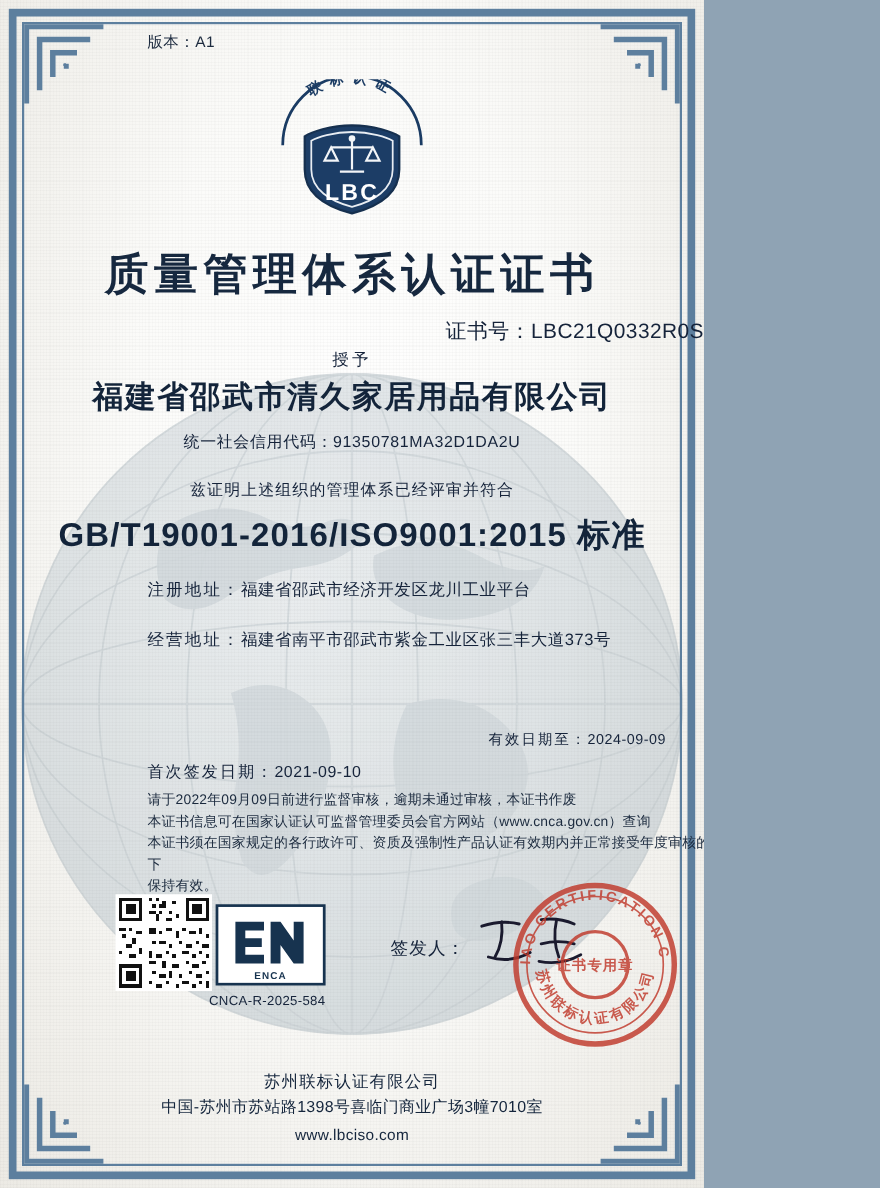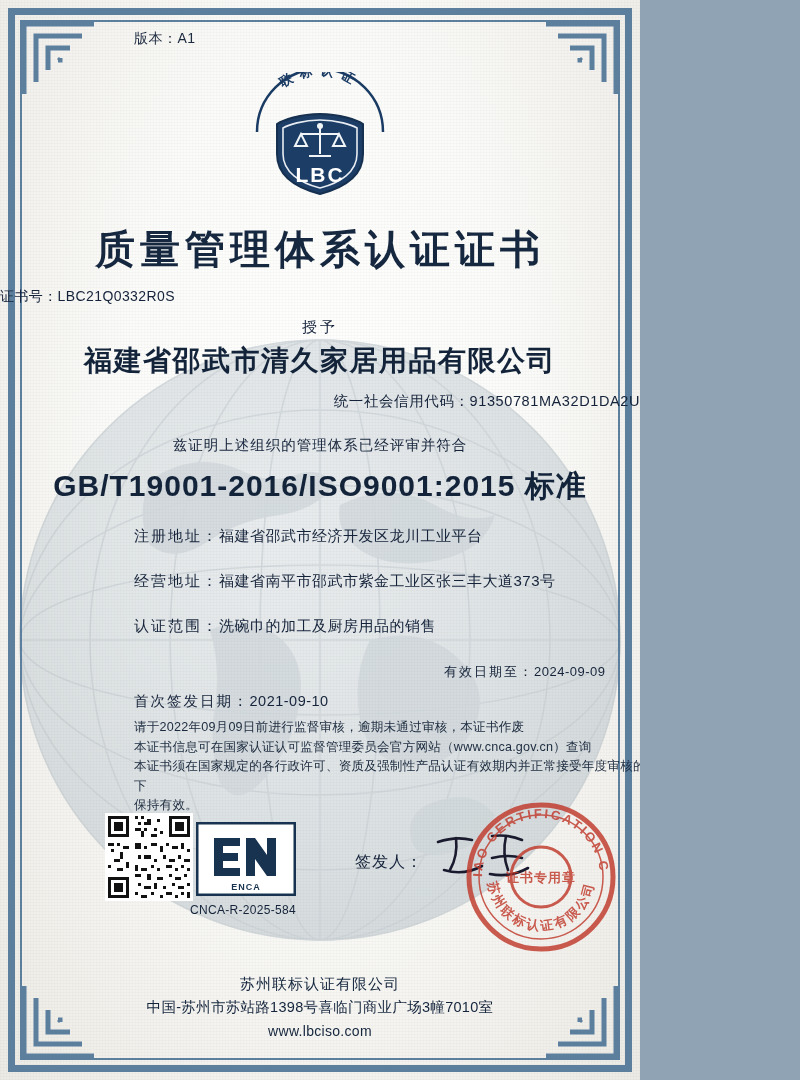--- a/index.html
+++ b/index.html
@@ -56,31 +56,31 @@
   }
 
   
   .emblem{position:absolute;left:50%;top:72px;transform:translateX(-50%);width:150px;height:125px;}
 
   .title{
     position:absolute;left:0;right:0;top:222px;text-align:center;
     font-size:40px;font-weight:700;letter-spacing:5px;color:#16283f;
   }
   .certno{
-    position:absolute;left:0;right:0;top:288px;text-align:left;font-size:14px;letter-spacing:.4px;
+    position:absolute;left:0;right:0;top:288px;text-align:right;font-size:19px;letter-spacing:.4px;
   }
   .award{
     position:absolute;left:0;right:0;top:318px;text-align:center;font-size:15px;letter-spacing:3px;
   }
   .company{
     position:absolute;left:0;right:0;top:342px;text-align:center;
     font-size:28px;font-weight:700;letter-spacing:1.5px;color:#13243a;
   }
   .usci{
-    position:absolute;left:0;right:0;top:392px;text-align:right;font-size:14.5px;letter-spacing:.6px;
+    position:absolute;left:0;right:0;top:392px;text-align:center;font-size:14.5px;letter-spacing:.6px;
   }
   .statement{
     position:absolute;left:0;right:0;top:426px;text-align:center;font-size:14.5px;letter-spacing:1px;margin-top:10px;
   }
   .standard{
     position:absolute;left:0;right:0;top:466px;text-align:center;
     font-size:30px;font-weight:700;letter-spacing:1px;color:#13243a;
   }
 
   .field{position:absolute;font-size:15px;letter-spacing:.5px;white-space:nowrap;}
@@ -228,23 +228,20 @@
     <div class="company">福建省邵武市清久家居用品有限公司</div>
     <div class="usci">统一社会信用代码：91350781MA32D1DA2U</div>
     <div class="statement">兹证明上述组织的管理体系已经评审并符合</div>
     <div class="standard">GB/T19001-2016/ISO9001:2015 标准</div>
 
     <div class="field f1">
       <span class="lab">注册地址：</span><span>福建省邵武市经济开发区龙川工业平台</span>
     </div>
     <div class="field f2">
       <span class="lab">经营地址：</span><span>福建省南平市邵武市紫金工业区张三丰大道373号</span>
-    </div>
-    <div class="field f3">
-      <span class="lab">认证范围：</span><span>洗碗巾的加工及厨房用品的销售</span>
     </div>
     <div class="field f5">
       <span class="lab">首次签发日期：</span><span>2021-09-10</span>
     </div>
     <div class="field f6">
       <span class="lab">有效日期至：</span><span>2024-09-09</span>
     </div>
 
     <div class="notes">
       <div>请于2022年09月09日前进行监督审核，逾期未通过审核，本证书作废</div>

